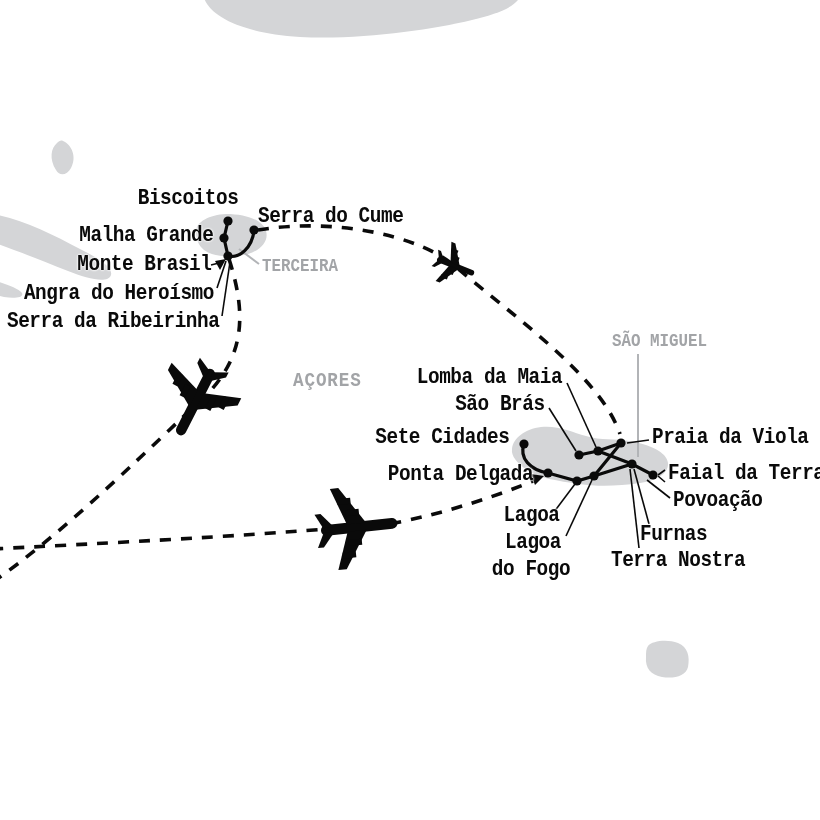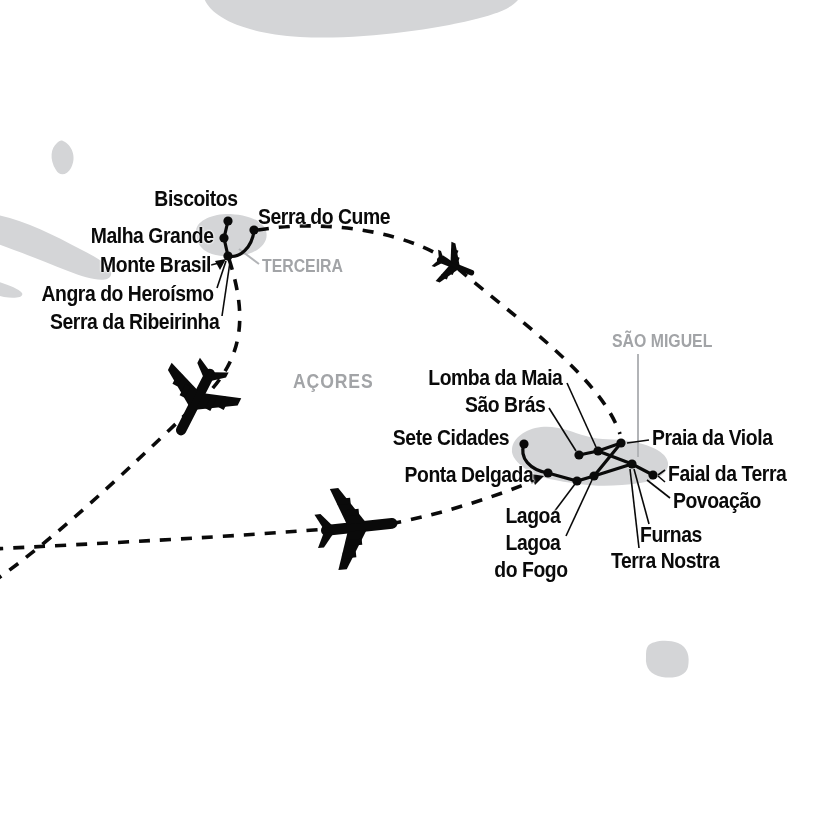--- a/index.html
+++ b/index.html
@@ -1,17 +1,17 @@
 <!DOCTYPE html>
 <html><head>
 <meta charset="utf-8">
 <style>
   html,body{margin:0;padding:0;background:#fff;}
   .map{position:relative;width:820px;height:820px;background:#ffffff;overflow:hidden;
-       font-family:Liberation Sans, sans-serif;}
+       font-family:Liberation Mono, monospace;}
   .map svg{position:absolute;left:0;top:0;}
   .lbl{position:absolute;font-weight:bold;font-size:22px;color:#0a0a0a;white-space:nowrap;
        letter-spacing:-0.5px;line-height:1;
        text-shadow:0 0 2px #fff,0 0 2px #fff,0 0 3px #fff;}
   .lbl.R{transform:translateY(-50%) scaleX(0.88);transform-origin:100% 50%;}
   .lbl.L{transform:translateY(-50%) scaleX(0.88);transform-origin:0% 50%;}
   .lbl.C{transform:translate(-50%,-50%) scaleX(0.88);transform-origin:50% 50%;}
   .lbl.gray{color:#a2a4a7;font-size:18px;letter-spacing:0px;}
   .lbl.gray.big{font-size:20px;letter-spacing:1px;}
 </style>

